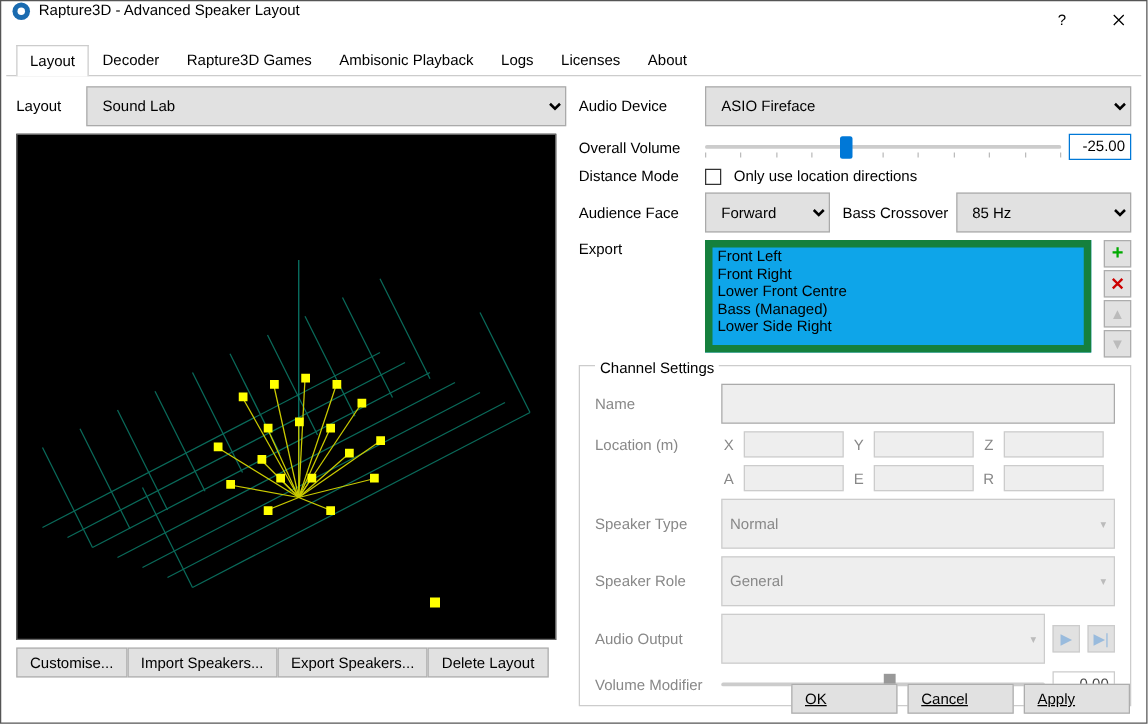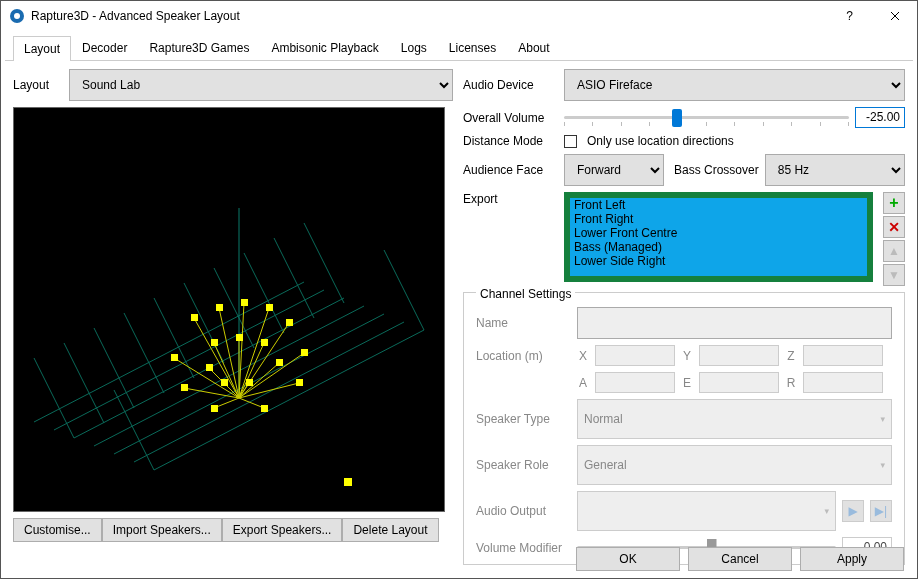--- a/index.html
+++ b/index.html
@@ -1,17 +1,17 @@
 <!DOCTYPE html>
 <html><head>
 <meta charset="utf-8">
 <style>
   * { box-sizing: border-box; font-family: "Segoe UI", Tahoma, sans-serif; font-size: 12px; }
   body { margin: 0; background: #fff; width: 918px; height: 579px; overflow: hidden; border: 1px solid #555; }
-  .titlebar { height: 30px; display: flex; align-items: center; padding: 0 0 0 8px; }
+  .titlebar { height: 30px; display: flex; align-items: flex-start; padding: 0 0 0 8px; }
   .title-icon { width: 16px; height: 16px; margin-right: 6px; }
   .title-text { flex: 1; }
   .title-btn { width: 45px; height: 30px; display: flex; align-items: center; justify-content: center; }
   .tabs { display: flex; padding: 4px 8px 0 8px; border-bottom: 1px solid #ccc; margin: 0 4px; }
   .tab { padding: 5px 10px; border: 1px solid transparent; border-bottom: none; }
   .tab.active { background: #fff; border-color: #ccc; position: relative; top: 1px; }
   .content { display: flex; padding: 8px 12px; gap: 10px; }
   .left-pane { width: 440px; }
   .right-pane { flex: 1; }
   .row { display: flex; align-items: center; margin-bottom: 6px; gap: 6px; }
@@ -39,21 +39,21 @@
   .slider-track { flex: 1; height: 20px; position: relative; display: flex; align-items: center; }
   .slider-track .rail { height: 3px; background: #ccc; width: 100%; border-radius: 2px; }
   .slider-track .thumb { position: absolute; width: 10px; height: 18px; background: #0078d7; border-radius: 2px; top: 1px; }
   .slider-track .thumb.grey { background: #999; width: 10px; height: 20px; border-radius: 0; clip-path: polygon(0 0,100% 0,100% 70%,50% 100%,0 70%); }
   .ticks { position:absolute; width:100%; height:6px; top:14px; display:flex; justify-content:space-between; }
   .ticks span { width:1px; height:4px; background:#bbb; display:block;}
   .vol-box { width: 50px; border: 1px solid #0078d7; text-align: right; padding: 2px 4px; height: 21px; }
   .vol-box.grey { border-color: #ccc; color: #444; }
   .checkbox { width: 13px; height: 13px; border: 1px solid #333; display: inline-block; margin-right: 4px; vertical-align: middle; }
   .footer { position: absolute; bottom: 8px; right: 14px; display: flex; gap: 8px; }
-  .footer .btn { width: 104px; text-align: center; }
+  .footer .btn { width: 85px; text-align: left; text-decoration: underline; }
   .sel-disabled { background: #eee; color: #888; border: 1px solid #ccc; padding: 19px 6px; height: 21px; flex: 1; display:flex; align-items:center; justify-content:space-between; }
   .sel-disabled::after { content: "▾"; color: #bbb; font-size: 9px; }
 </style>
 </head>
 <body>
 
 <div class="titlebar">
   <svg class="title-icon" viewBox="0 0 16 16">
       <circle cx="8" cy="8" r="7" fill="#1a6bb0"></circle>
       <circle cx="8" cy="8" r="3" fill="#fff"></circle>

